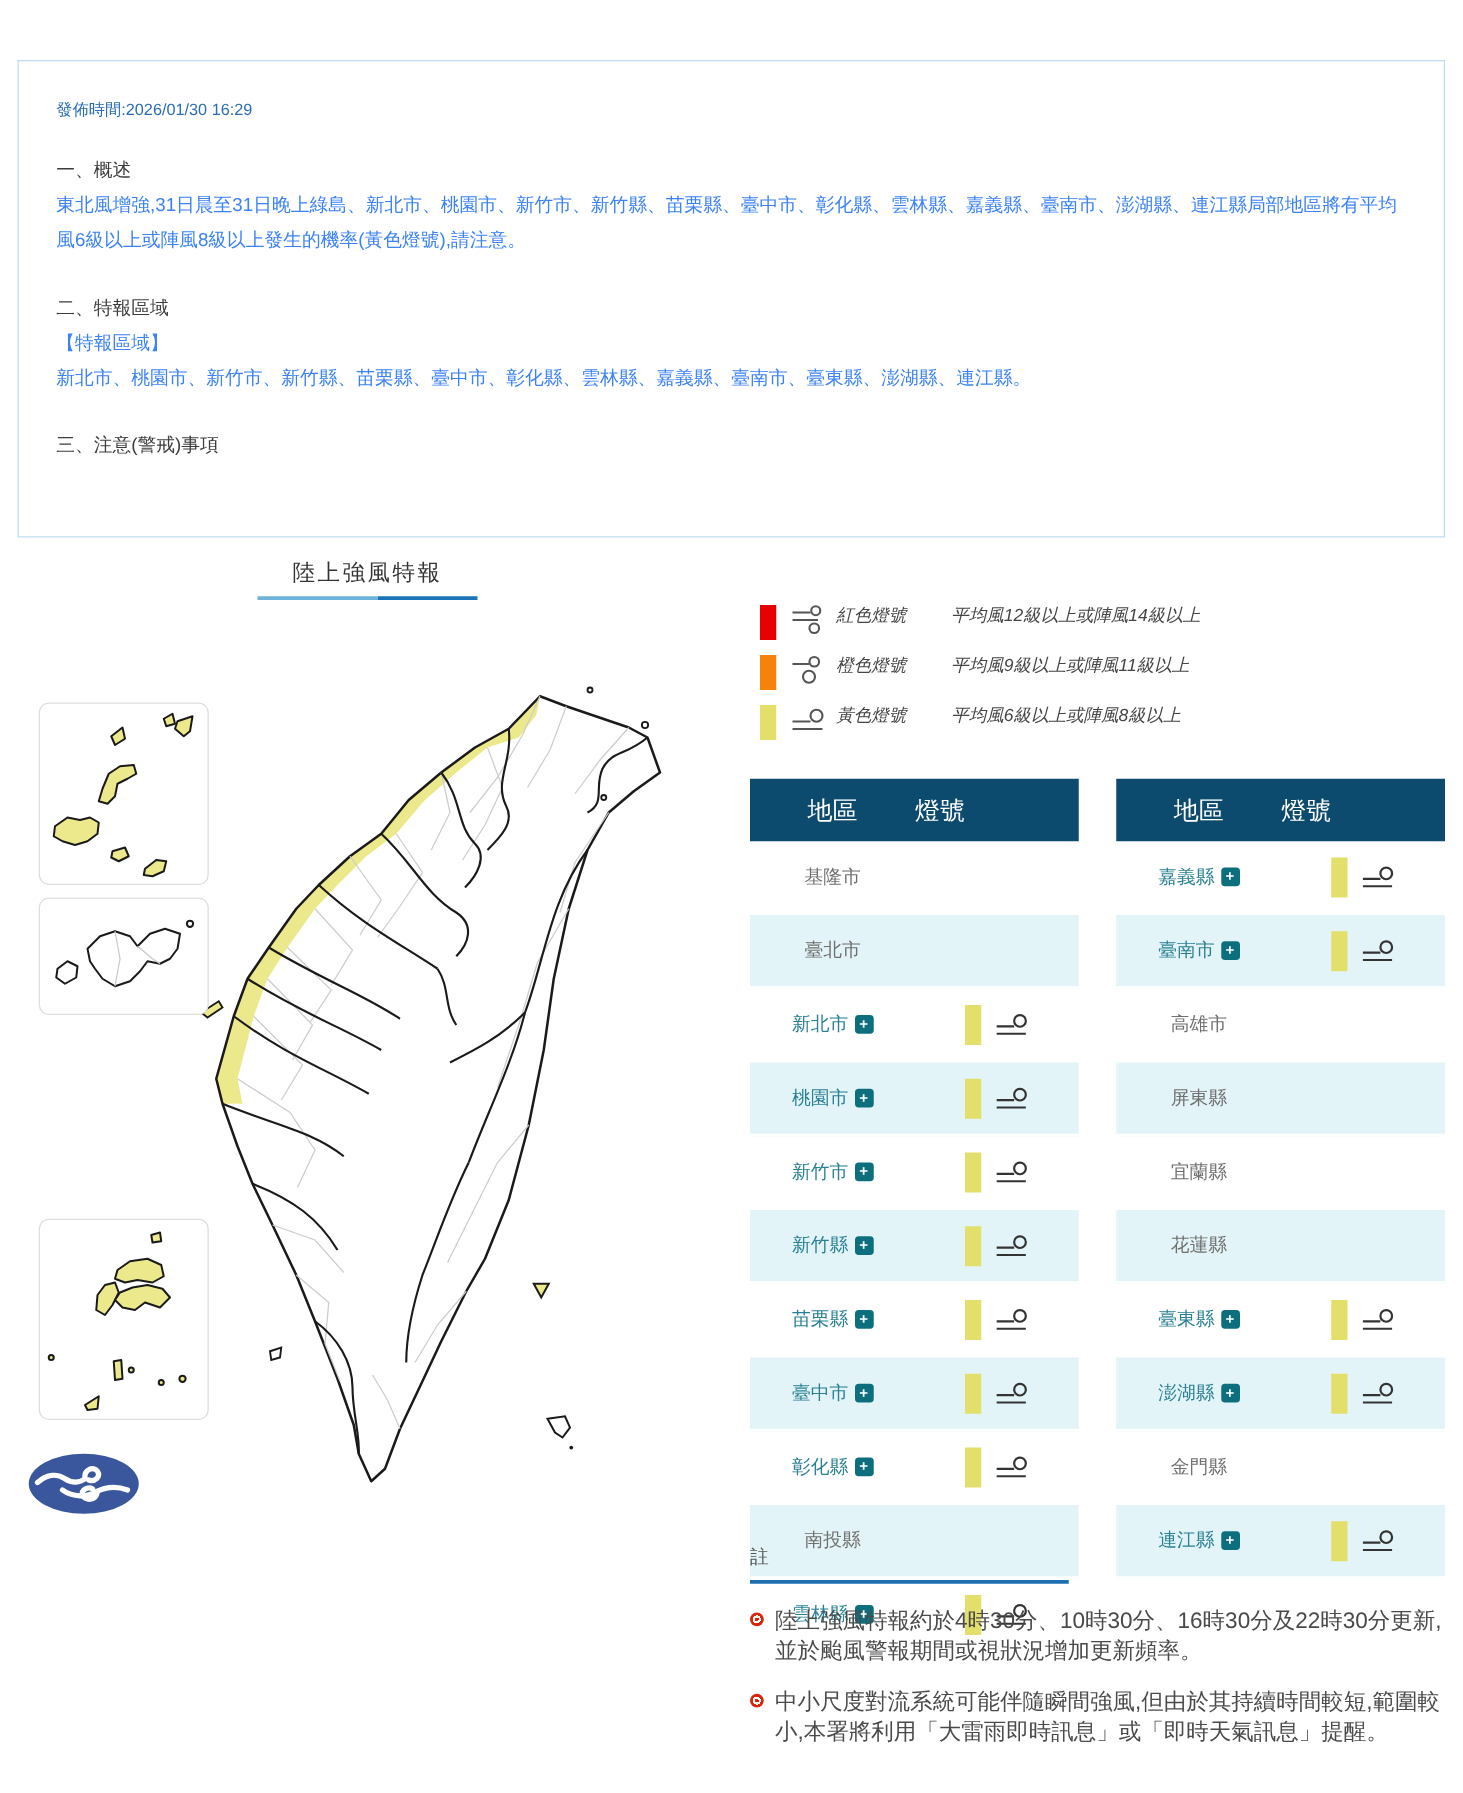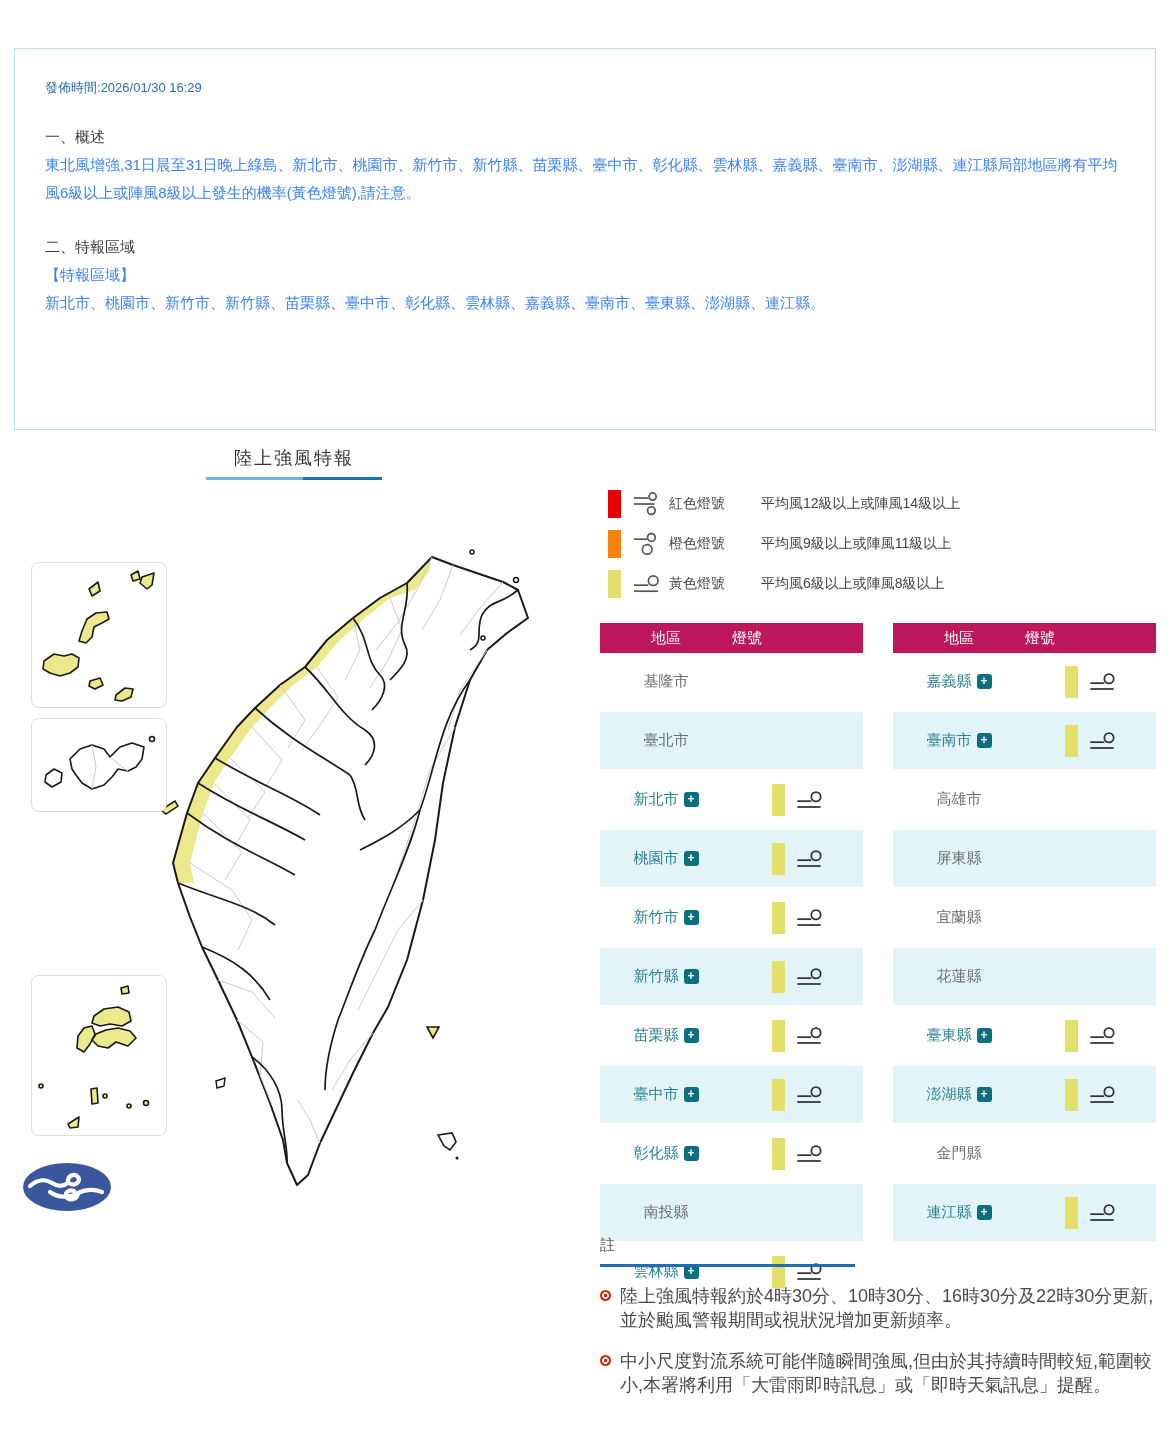--- a/index.html
+++ b/index.html
@@ -11,29 +11,29 @@
   .publish{font-size:13px;color:#2a6cb5;margin-bottom:4px;}
   .sec-heading{font-size:15px;color:#3c3c3c;margin-top:26px;line-height:28px;}
   .sec-line{font-size:15px;color:#3b82f6;line-height:28px;}
   
   .map-title{position:absolute;left:206px;top:446px;width:176px;text-align:center;}
   .map-title .t{font-size:18px;color:#333;letter-spacing:2px;}
   .map-title .underline{height:3px;margin-top:7px;
      background:linear-gradient(to right,#6db3da 0 55%,#1b74b8 55% 100%);}
   
   .legend{position:absolute;left:608px;top:484px;width:548px;}
-  .legend-row{display:flex;align-items:center;height:40px;}
+  .legend-row{display:flex;align-items:flex-start;height:40px;font-style:italic;}
   .sq{width:13px;height:28px;flex:0 0 13px;}
   .legend-row .wicon{margin:0 8px 0 10px;flex:0 0 30px;}
   .legend-label{font-size:14px;color:#444;width:76px;}
   .legend-desc{font-size:14px;color:#444;margin-left:16px;}
   
   .wtable{position:absolute;top:623px;width:263px;}
   .wtable.left{left:600px;} .wtable.right{left:893px;}
-  .thead{height:30px;background:#be185d;color:#fff;display:flex;align-items:center;font-size:15px;}
+  .thead{height:50px;background:#0c4a6e;color:#fff;display:flex;align-items:center;font-size:20px;}
   .thead .hc1{width:132px;text-align:center;} .thead .hc2{flex:1;text-align:left;}
   .trow{height:59px;display:flex;align-items:center;border-bottom:2px solid #fff;box-sizing:border-box;}
   .tbody .trow:nth-child(even){background:#e3f4f8;}
   .rcell{width:132px;display:flex;align-items:center;justify-content:center;gap:5px;
          font-size:15px;color:#6f6f6f;}
   .rcell.active{color:#2a8093;}
   .plus{width:15px;height:15px;background:#0d6f7e;color:#fff;border-radius:3px;
         font-size:12px;line-height:15px;text-align:center;font-weight:bold;}
   .scell{flex:1;display:flex;align-items:center;justify-content:center;gap:10px;}
   .ybar{width:13px;height:32px;background:#e2e06b;}
@@ -58,20 +58,21 @@
 
 <div class="page">
 
   <div class="info-box">
     <div class="publish"><span>發佈時間:</span><span>2026/01/30 16:29</span></div>
     <div class="sec-heading">一、概述</div>
     <div class="sec-line">東北風增強,31日晨至31日晚上綠島、新北市、桃園市、新竹市、新竹縣、苗栗縣、臺中市、彰化縣、雲林縣、嘉義縣、臺南市、澎湖縣、連江縣局部地區將有平均風6級以上或陣風8級以上發生的機率(黃色燈號),請注意。</div>
     <div class="sec-heading">二、特報區域</div>
     <div class="sec-line">【特報區域】</div>
     <div class="sec-line">新北市、桃園市、新竹市、新竹縣、苗栗縣、臺中市、彰化縣、雲林縣、嘉義縣、臺南市、臺東縣、澎湖縣、連江縣。</div>
+    <div class="sec-heading">三、注意(警戒)事項</div>
   </div>
 
   <div class="map-title">
     <div class="t">陸上強風特報</div>
     <div class="underline"></div>
   </div>
 
   <div class="map-wrap">
     <svg width="560" height="690" viewBox="0 0 560 690">
 

